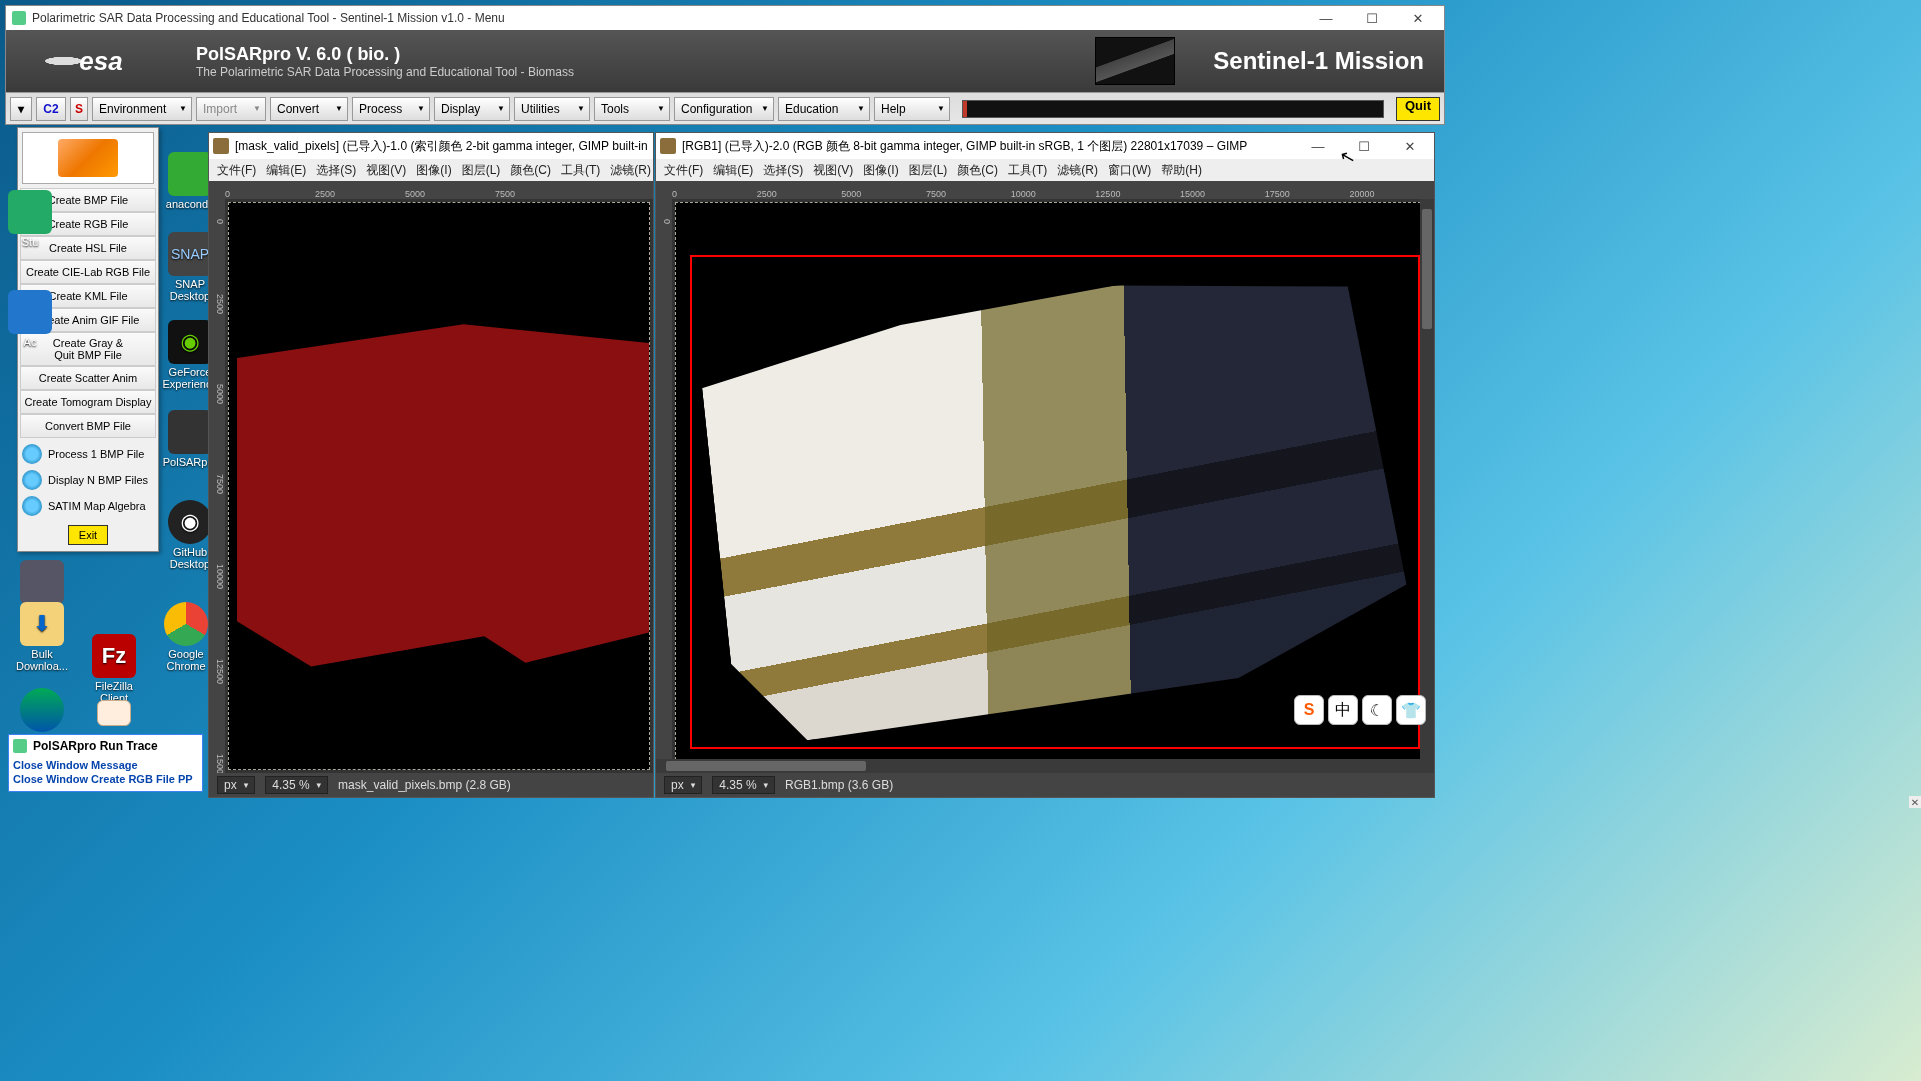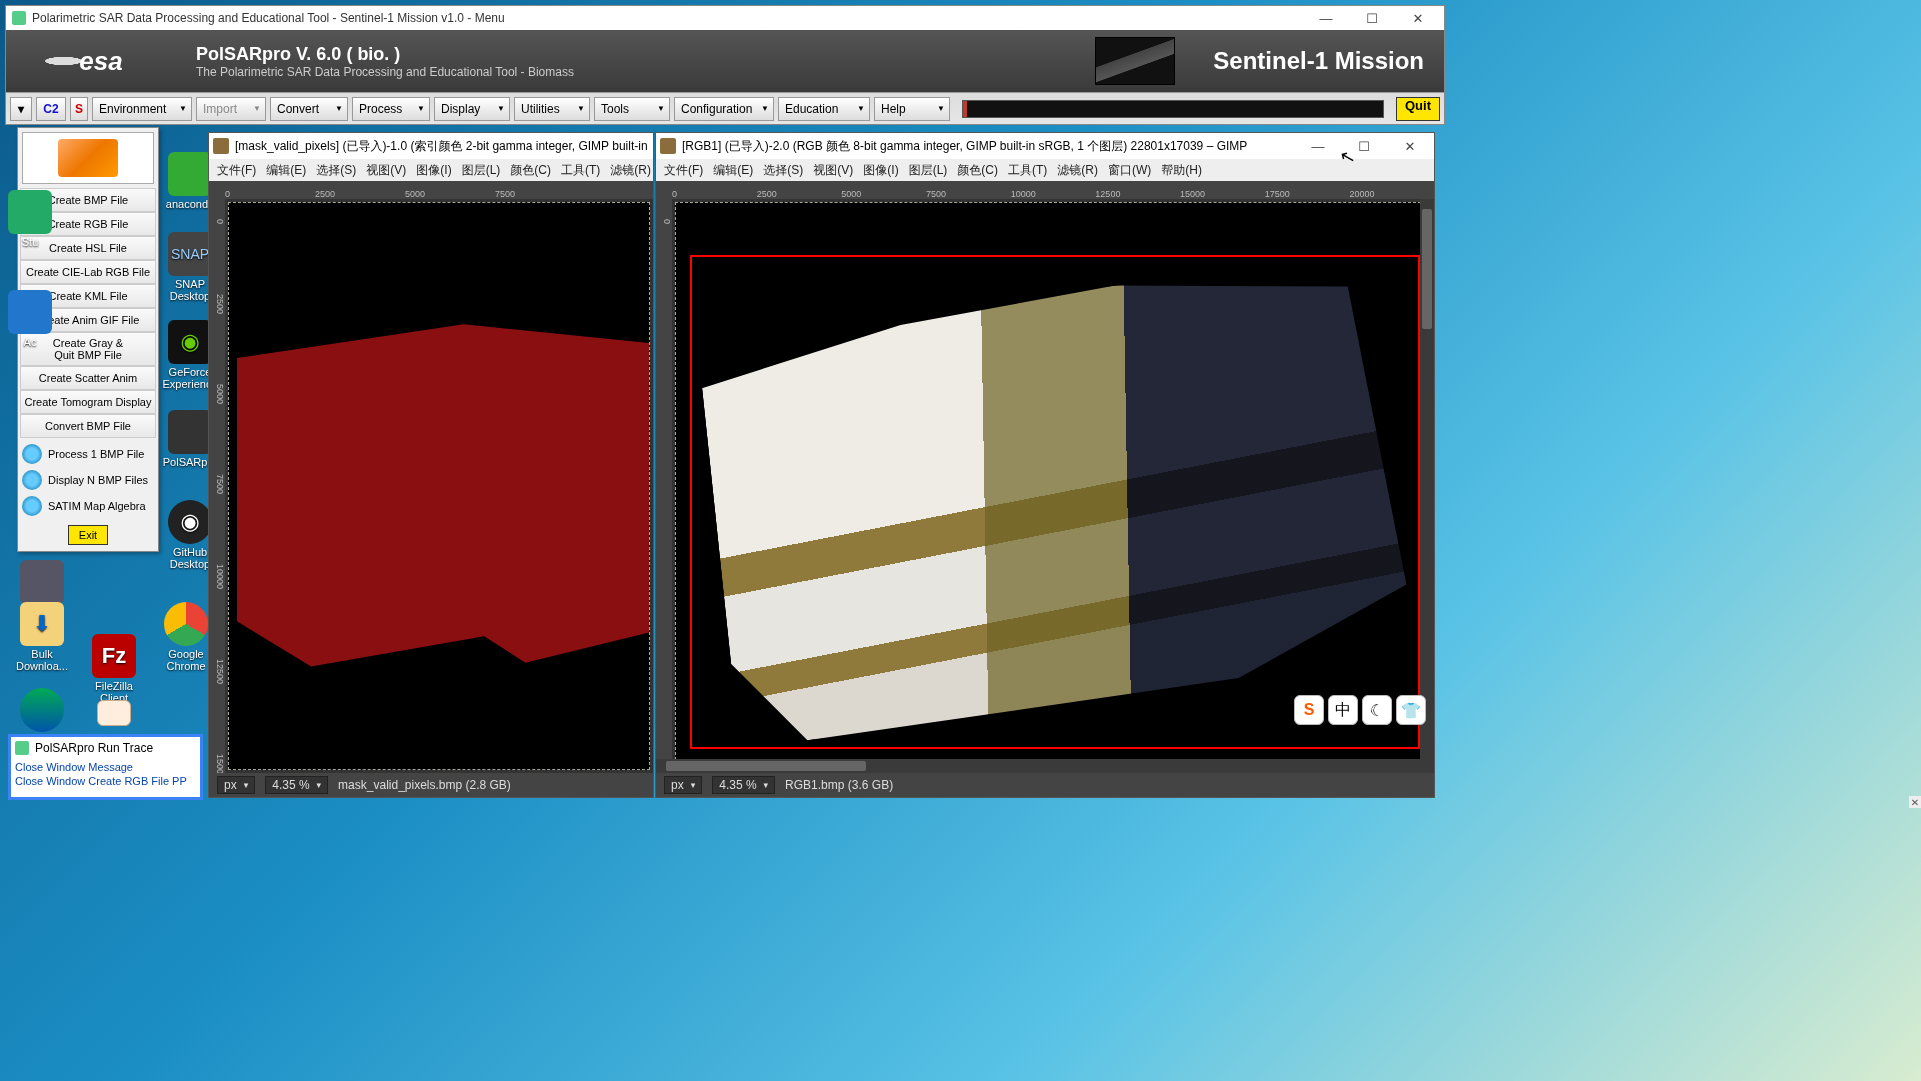--- a/index.html
+++ b/index.html
@@ -77,21 +77,21 @@
 .scrollbar-v .thumb { position:absolute; left:2px; right:2px; top:10px; height:120px; background:#666; border-radius:2px; }
 .scrollbar-h { position:absolute; left:0; right:14px; bottom:0; height:14px; background:#3a3a3a; }
 .scrollbar-h .thumb { position:absolute; top:2px; bottom:2px; left:10px; width:200px; background:#666; border-radius:2px; }
 
 
 .float-btns { position:absolute; bottom:72px; right:8px; display:flex; gap:4px; }
 .float-btns .fb { width:30px; height:30px; background:#fff; border:1px solid #bbb; border-radius:6px; display:flex; align-items:center; justify-content:center; font-size:16px; }
 .fb.orange { color:#ff5a00; font-weight:bold; }
 
 
-.trace-win { position:absolute; left:8px; top:734px; width:195px; height:66px; background:#fff; border:3px solid #3b82f6; }
+.trace-win { position:absolute; left:8px; top:734px; width:195px; height:58px; background:#fff; border:1px solid #3b82f6;font-weight:bold; }
 .trace-title { height:22px; display:flex; align-items:center; gap:6px; padding:0 4px; font-size:12px; }
 .trace-title .ticon { width:14px; height:14px; background:#5c8; border-radius:2px; }
 .trace-body { padding:2px 4px; font-size:11px; color:#0645ad; line-height:1.25; }
 
 
 .tray { position:absolute; right:0; top:796px; width:12px; height:12px; background:#eee; color:#555; font-size:10px; display:flex; align-items:center; justify-content:center; }
 
 
 .cursor { position:absolute; left:1340px; top:146px; font-size:18px; color:#000; transform:rotate(-15deg); pointer-events:none; }
 </style>

